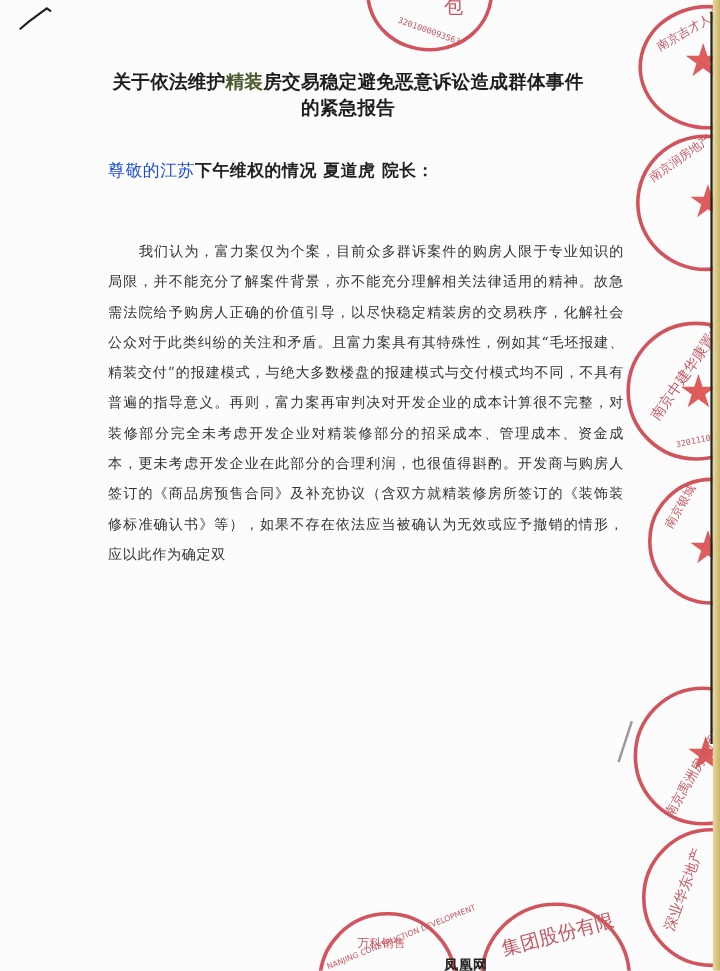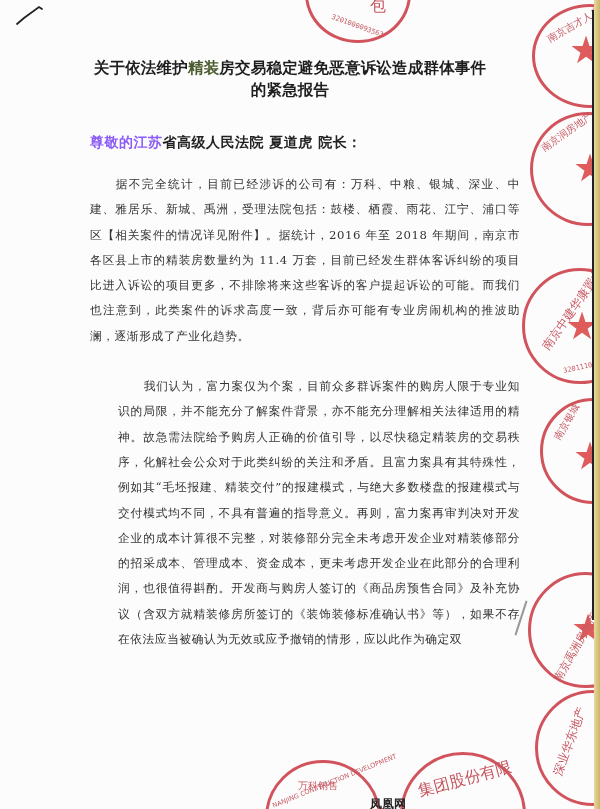--- a/index.html
+++ b/index.html
@@ -16,21 +16,21 @@
     font-family: "DejaVu Sans", "Liberation Sans", sans-serif;
     font-weight: bold; font-size: 15.5px; color: #1e1e1e; letter-spacing: 0.2px;
   }
   .title1 { top: 58px; }
   .title2 { top: 80px; }
   .title .hl { color: #4a5a2c; }
   .salutation {
     position: absolute; left: 90px; top: 134px; font-size: 14px; font-weight: bold;
     color: #222; letter-spacing: 0.5px;
   }
-  .salutation .faded { color: #8b5cf6; font-weight: bold; }
+  .salutation .faded { color: #1d4ed8; font-weight: normal; }
   .body-text {
     position: absolute; left: 90px; width: 430px; font-size: 11.7px; line-height: 25.3px;
     color: #333; text-align: justify; letter-spacing: 0.6px;
   }
   .para { margin: 0; text-indent: 2.2em; }
   .seal {
     position: absolute; border: 3px solid #c8303a; border-radius: 50%;
     opacity: 0.82; pointer-events: none;
   }
   .seal .star {
@@ -63,26 +63,25 @@
   <svg class="checkmark" viewBox="0 0 30 22">
     <path d="M3 20 L10 14 L25 3 L28 5" stroke="#222" stroke-width="1.8" fill="none" stroke-linecap="round"></path>
   </svg>
 
   <div class="title title2">的紧急报告</div>
   <div class="title title1">
     <span>关于依法维护</span><span class="hl">精装</span><span>房交易稳定避免恶意诉讼造成群体事件</span>
   </div>
 
   <div class="salutation">
-    <span class="faded">尊敬的江苏</span><span>省高级人民法院 夏道虎 院长：</span>
+    <span class="faded">尊敬的江苏</span><span>下午维权的情况 夏道虎 院长：</span>
   </div>
 
   <div class="body-text" style="top:172px;">
-    <p class="para" style="margin-top:0;">据不完全统计，目前已经涉诉的公司有：万科、中粮、银城、深业、中建、雅居乐、新城、禹洲，受理法院包括：鼓楼、栖霞、雨花、江宁、浦口等区【相关案件的情况详见附件】。据统计，2016 年至 2018 年期间，南京市各区县上市的精装房数量约为 11.4 万套，目前已经发生群体客诉纠纷的项目比进入诉讼的项目更多，不排除将来这些客诉的客户提起诉讼的可能。而我们也注意到，此类案件的诉求高度一致，背后亦可能有专业房闹机构的推波助澜，逐渐形成了产业化趋势。</p>
-    <p class="para" style="margin-top:25px;margin-left:28px;">我们认为，富力案仅为个案，目前众多群诉案件的购房人限于专业知识的局限，并不能充分了解案件背景，亦不能充分理解相关法律适用的精神。故急需法院给予购房人正确的价值引导，以尽快稳定精装房的交易秩序，化解社会公众对于此类纠纷的关注和矛盾。且富力案具有其特殊性，例如其“毛坯报建、精装交付”的报建模式，与绝大多数楼盘的报建模式与交付模式均不同，不具有普遍的指导意义。再则，富力案再审判决对开发企业的成本计算很不完整，对装修部分完全未考虑开发企业对精装修部分的招采成本、管理成本、资金成本，更未考虑开发企业在此部分的合理利润，也很值得斟酌。开发商与购房人签订的《商品房预售合同》及补充协议（含双方就精装修房所签订的《装饰装修标准确认书》等），如果不存在依法应当被确认为无效或应予撤销的情形，应以此作为确定双</p>
+    <p class="para" style="margin-top:25px;">我们认为，富力案仅为个案，目前众多群诉案件的购房人限于专业知识的局限，并不能充分了解案件背景，亦不能充分理解相关法律适用的精神。故急需法院给予购房人正确的价值引导，以尽快稳定精装房的交易秩序，化解社会公众对于此类纠纷的关注和矛盾。且富力案具有其特殊性，例如其“毛坯报建、精装交付”的报建模式，与绝大多数楼盘的报建模式与交付模式均不同，不具有普遍的指导意义。再则，富力案再审判决对开发企业的成本计算很不完整，对装修部分完全未考虑开发企业对精装修部分的招采成本、管理成本、资金成本，更未考虑开发企业在此部分的合理利润，也很值得斟酌。开发商与购房人签订的《商品房预售合同》及补充协议（含双方就精装修房所签订的《装饰装修标准确认书》等），如果不存在依法应当被确认为无效或应予撤销的情形，应以此作为确定双</p>
   </div>
 
   <div class="seal" style="left:305px; top:-55px; width:100px; height:92px;">
     <span class="seal-text" style="left:62px; top:48px; font-size:16px;">包</span>
     <span class="seal-num" style="left:22px; top:74px; transform:rotate(20deg);">3201000093563</span>
   </div>
 
   <div class="seal" style="left:532px; top:4px; width:110px; height:98px;">
     <span class="star" style="left:34px; top:24px;">★</span>
     <span class="seal-text" style="left:8px; top:6px; transform:rotate(-30deg); font-size:10px;">南京吉才人房地产</span>

